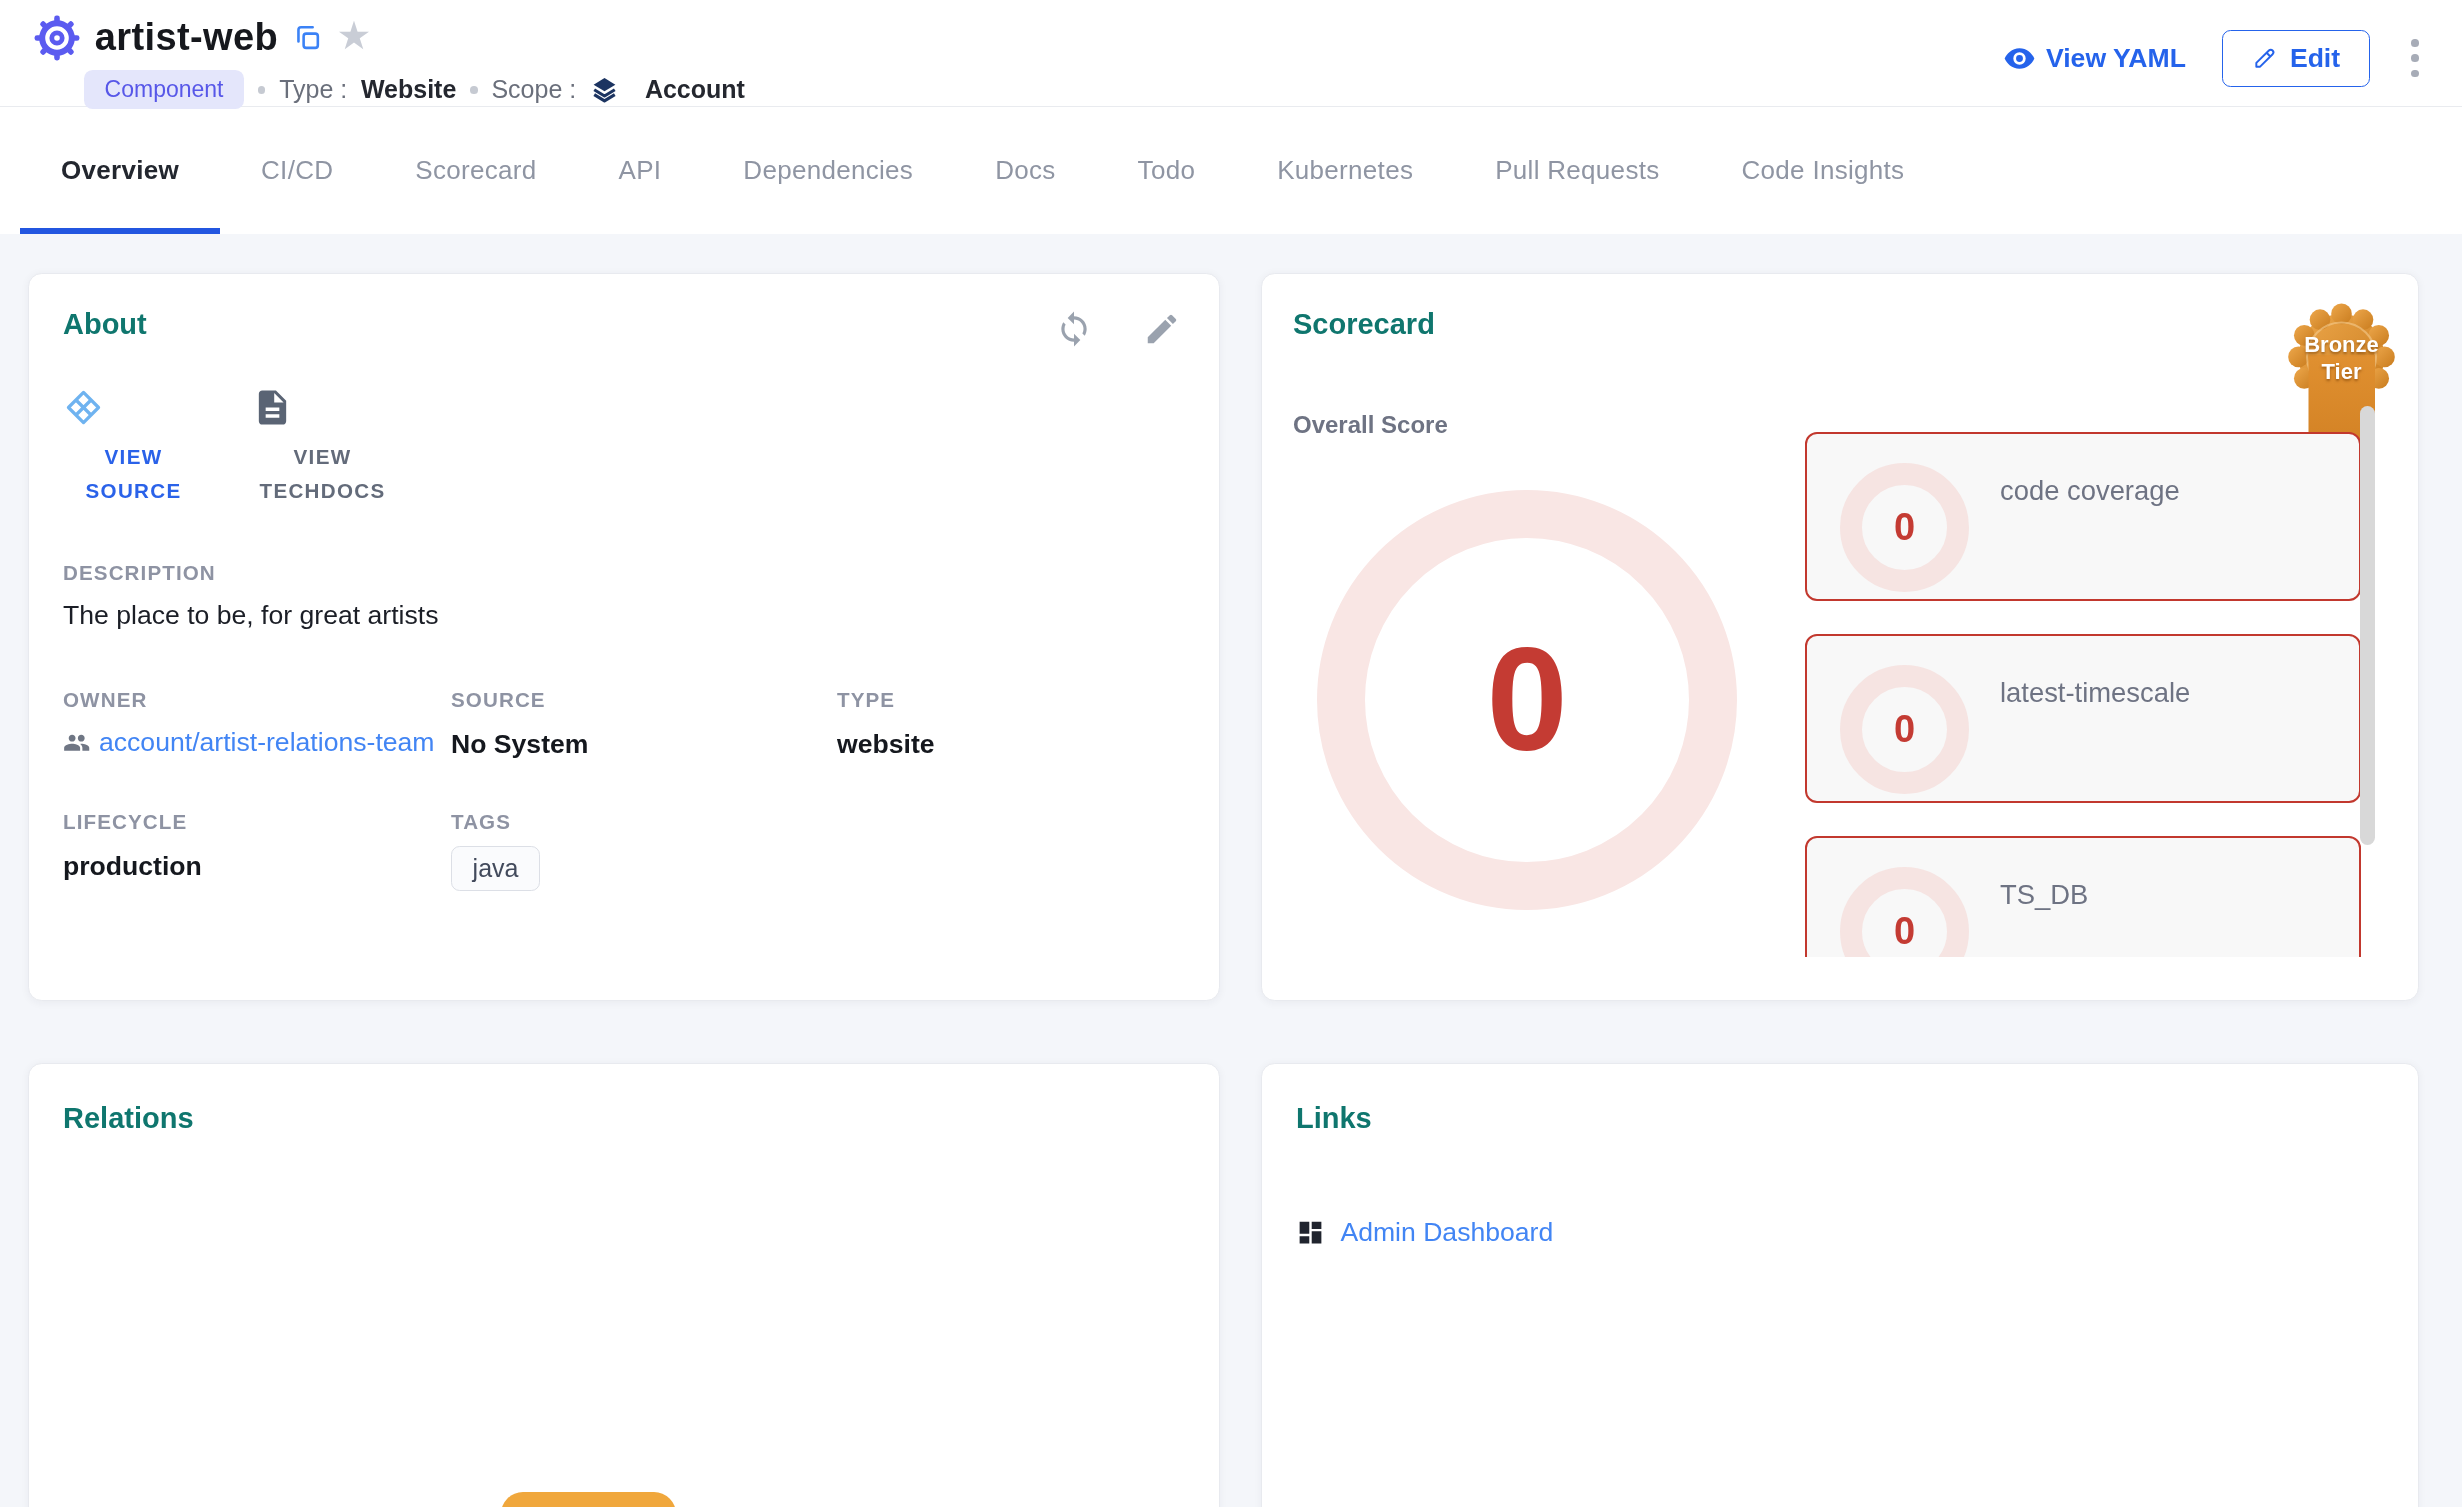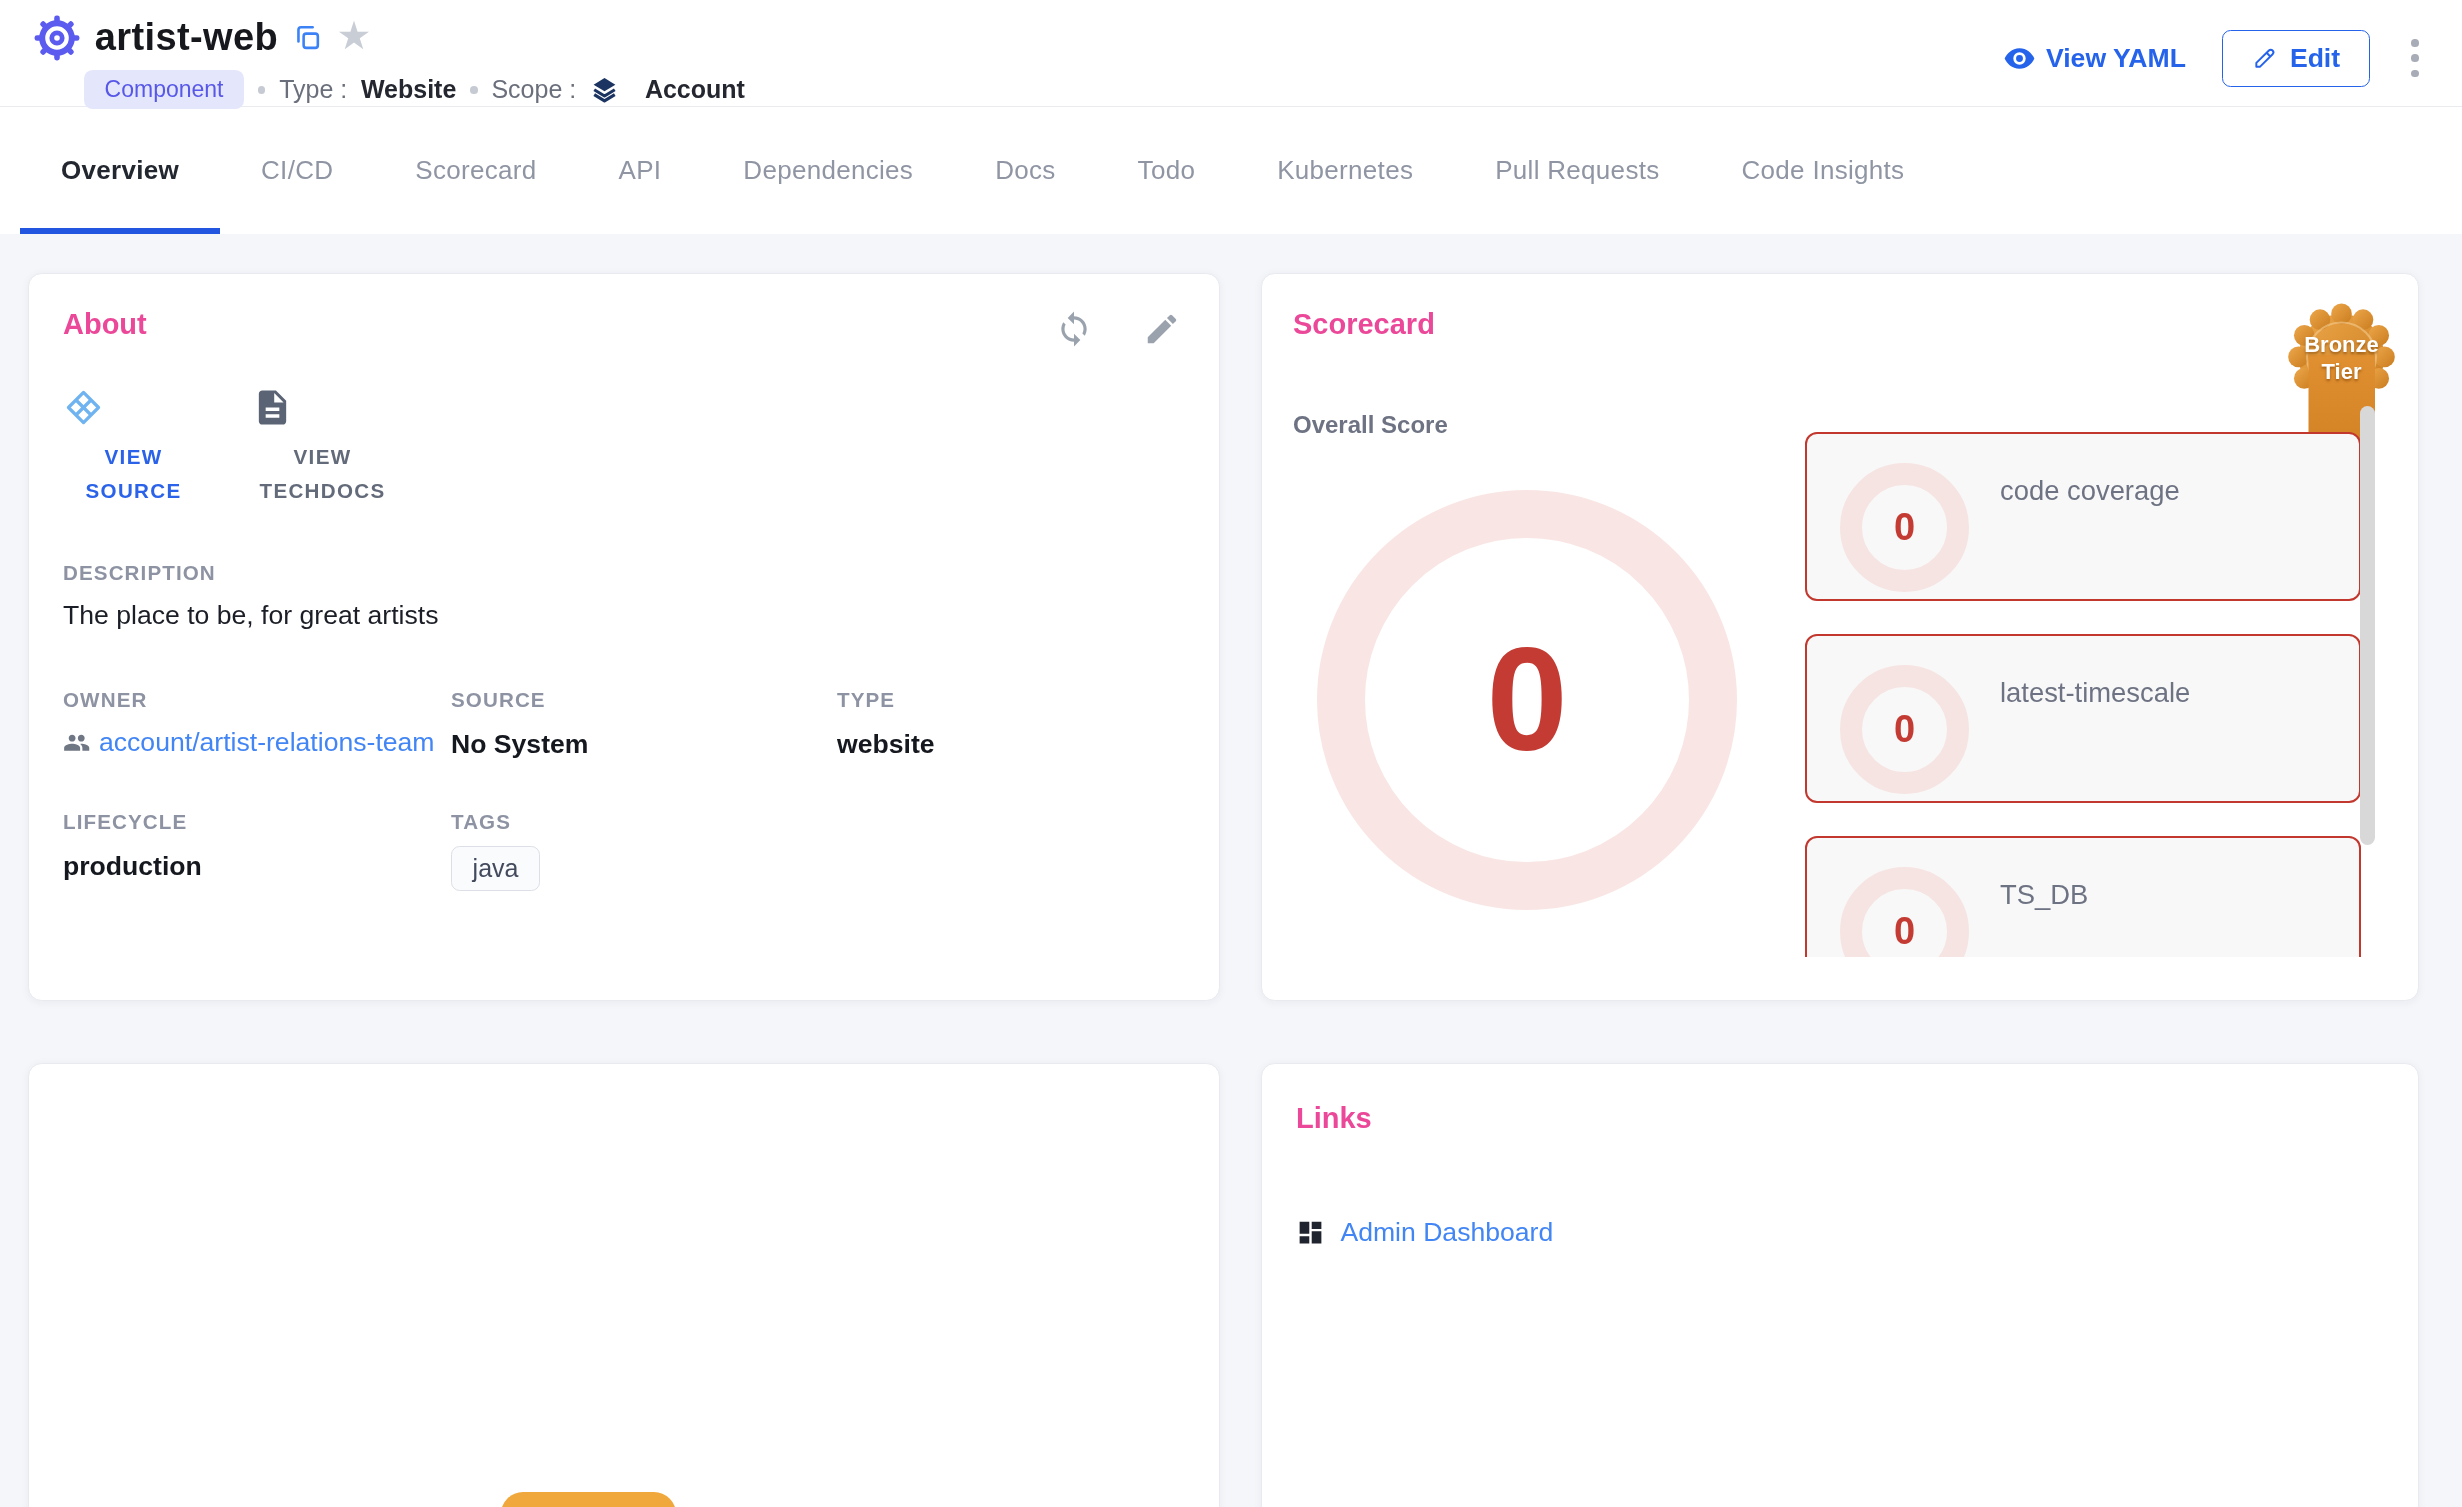--- a/index.html
+++ b/index.html
@@ -29,21 +29,21 @@
   .tabbar { background:#fff; height:127px; display:flex; padding-left:20px; }
   .tab { position:relative; display:flex; align-items:center; padding:0 41px; font-size:26px; font-weight:500; color:#8f95a3; letter-spacing:0.3px; cursor:pointer; }
   .tab.active { color:#23272f; font-weight:600; }
   .tab.active::after { content:""; position:absolute; left:0; right:0; bottom:0; height:6px; background:#2356e0; }
 
   
   .main { padding:39px 43px 0 28px; }
   .row { display:flex; gap:41px; }
   .row2 { margin-top:62px; }
   .card { background:#fff; border:0.9px solid #e8eaef; border-radius:13.7px; box-shadow:0 1.7px 8.6px rgba(35,45,65,.05); position:relative; }
-  .card-title { font-size:29px; font-weight:700; color:#ec4899; }
+  .card-title { font-size:29px; font-weight:700; color:#0f766e; }
 
   
   .about-card { width:1192px; height:728px; padding:34px 34px; }
   .about-actions { position:absolute; top:36px; right:38px; display:flex; gap:50px; }
   .icon-btn { background:none; border:none; cursor:pointer; padding:0; display:flex; }
   .about-links { display:flex; gap:48px; margin-top:46px; }
   .about-link { width:141px; display:flex; flex-direction:column; text-decoration:none; cursor:pointer; }
   .about-link .lbl { margin-top:12px; font-size:20.6px; font-weight:600; letter-spacing:1.3px; line-height:34px; text-align:center; }
   .view-source .lbl { color:#2a62e9; }
   .view-techdocs .lbl { color:#636b7a; }
@@ -301,20 +301,21 @@
           <div class="score-label">TS_DB</div>
         </div>
       </div>
       <div class="scroll-thumb"></div>
     </div>
   </div>
 
   <div class="row row2">
 
     <div class="card relations-card">
+      <div class="card-title">Relations</div>
       <div class="graph-node"></div>
     </div>
 
     <div class="card links-card">
       <div class="card-title">Links</div>
       <div class="link-row">
         <span style="display:inline-flex">
           <svg width="29" height="29" viewBox="0 0 24 24" fill="#20242e">
             <path d="M3 13h8V3H3v10zm0 8h8v-6H3v6zm10 0h8V11h-8v10zm0-18v6h8V3h-8z"></path>
           </svg>

